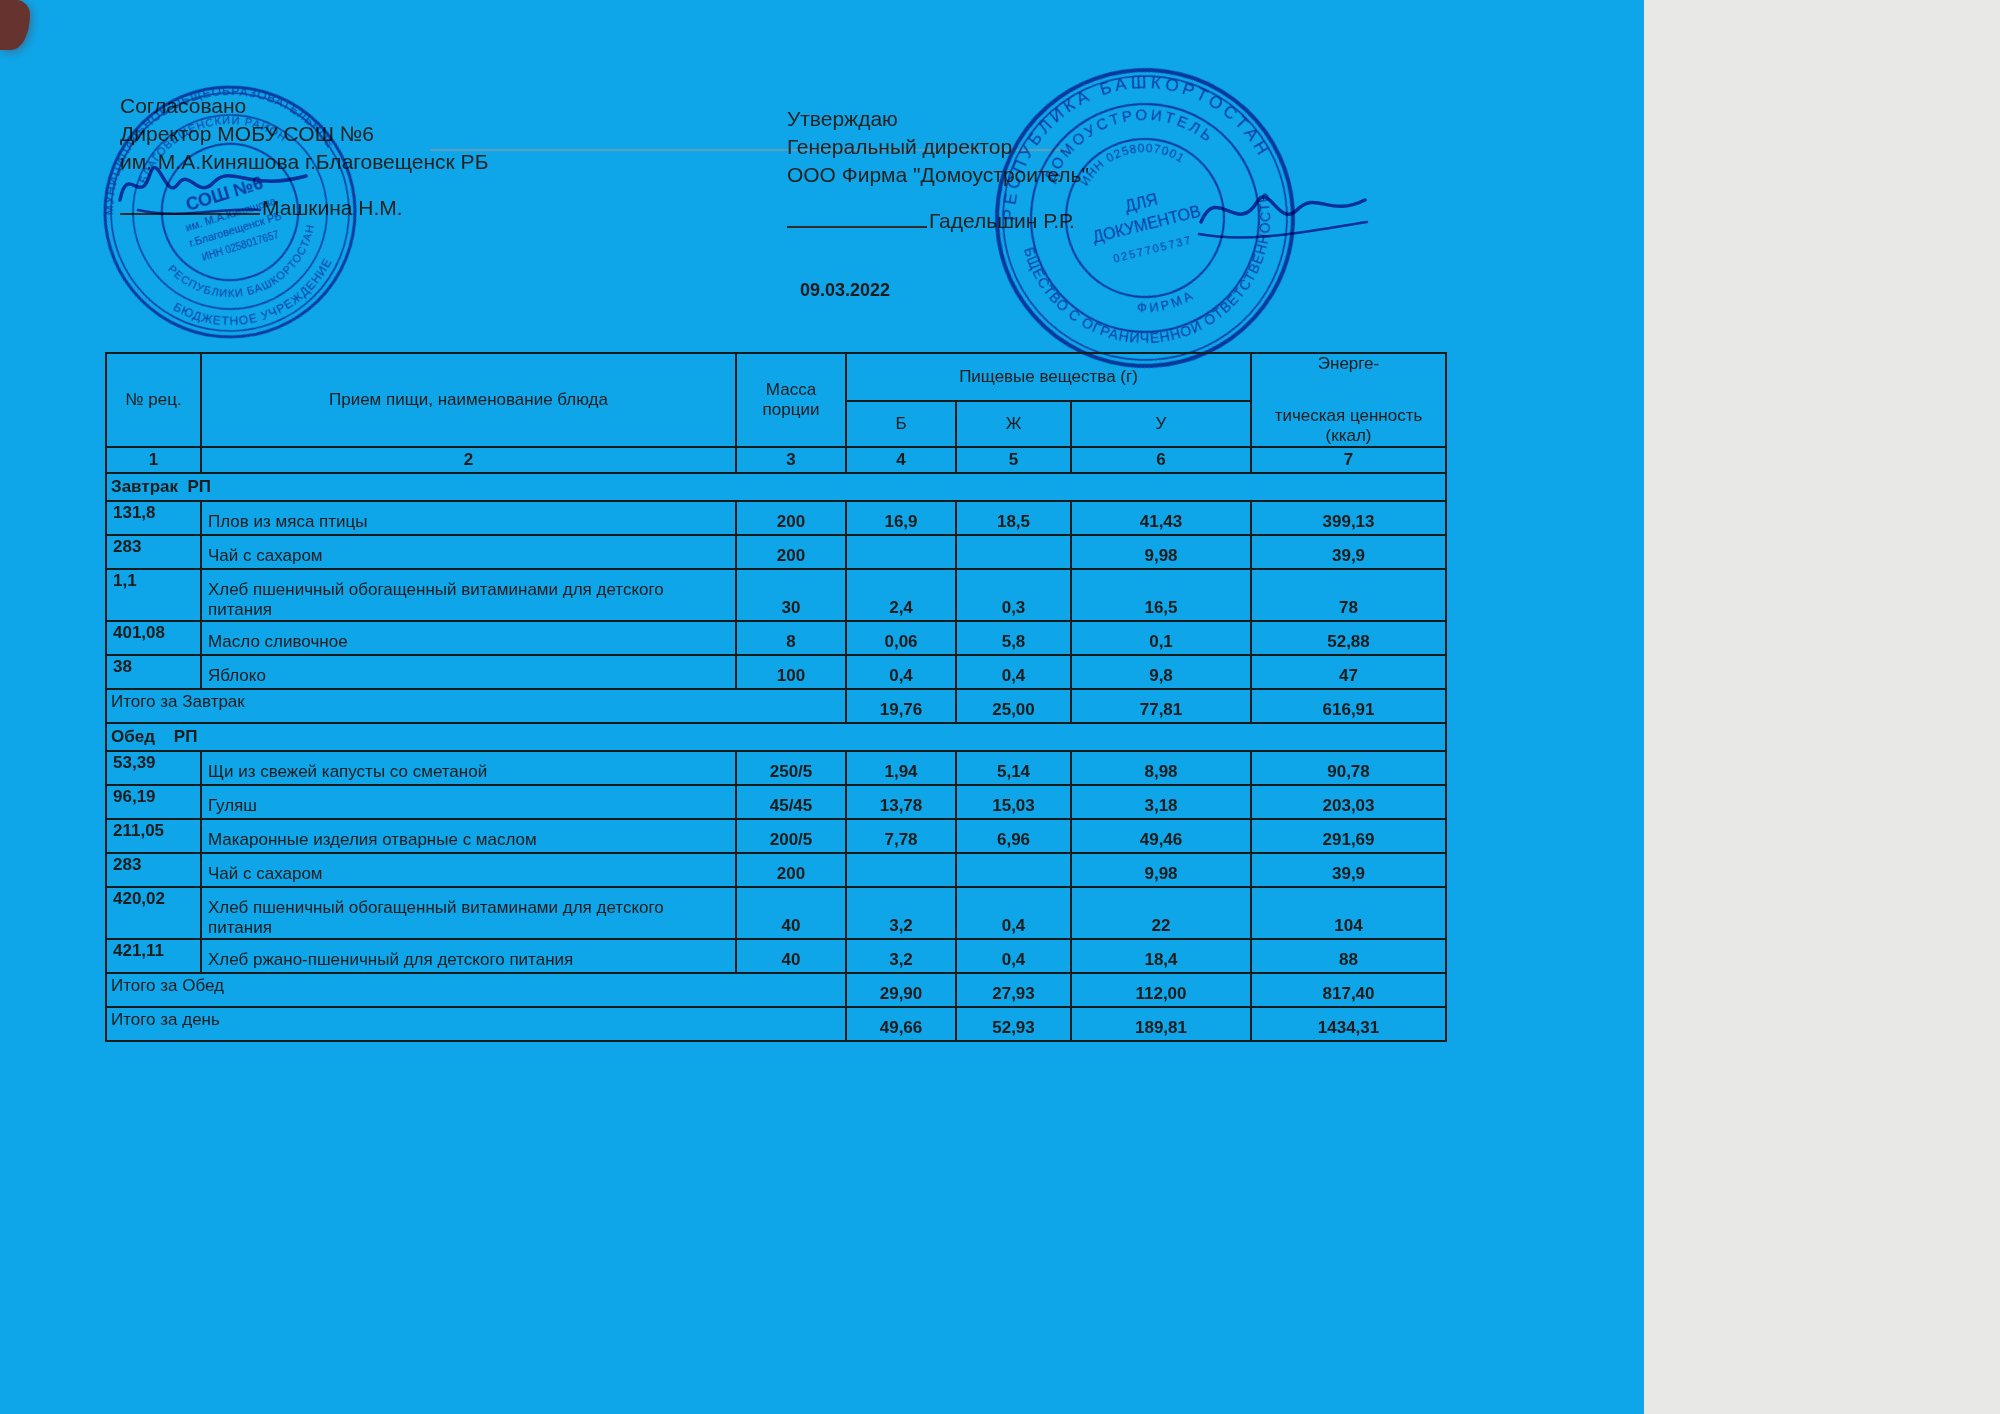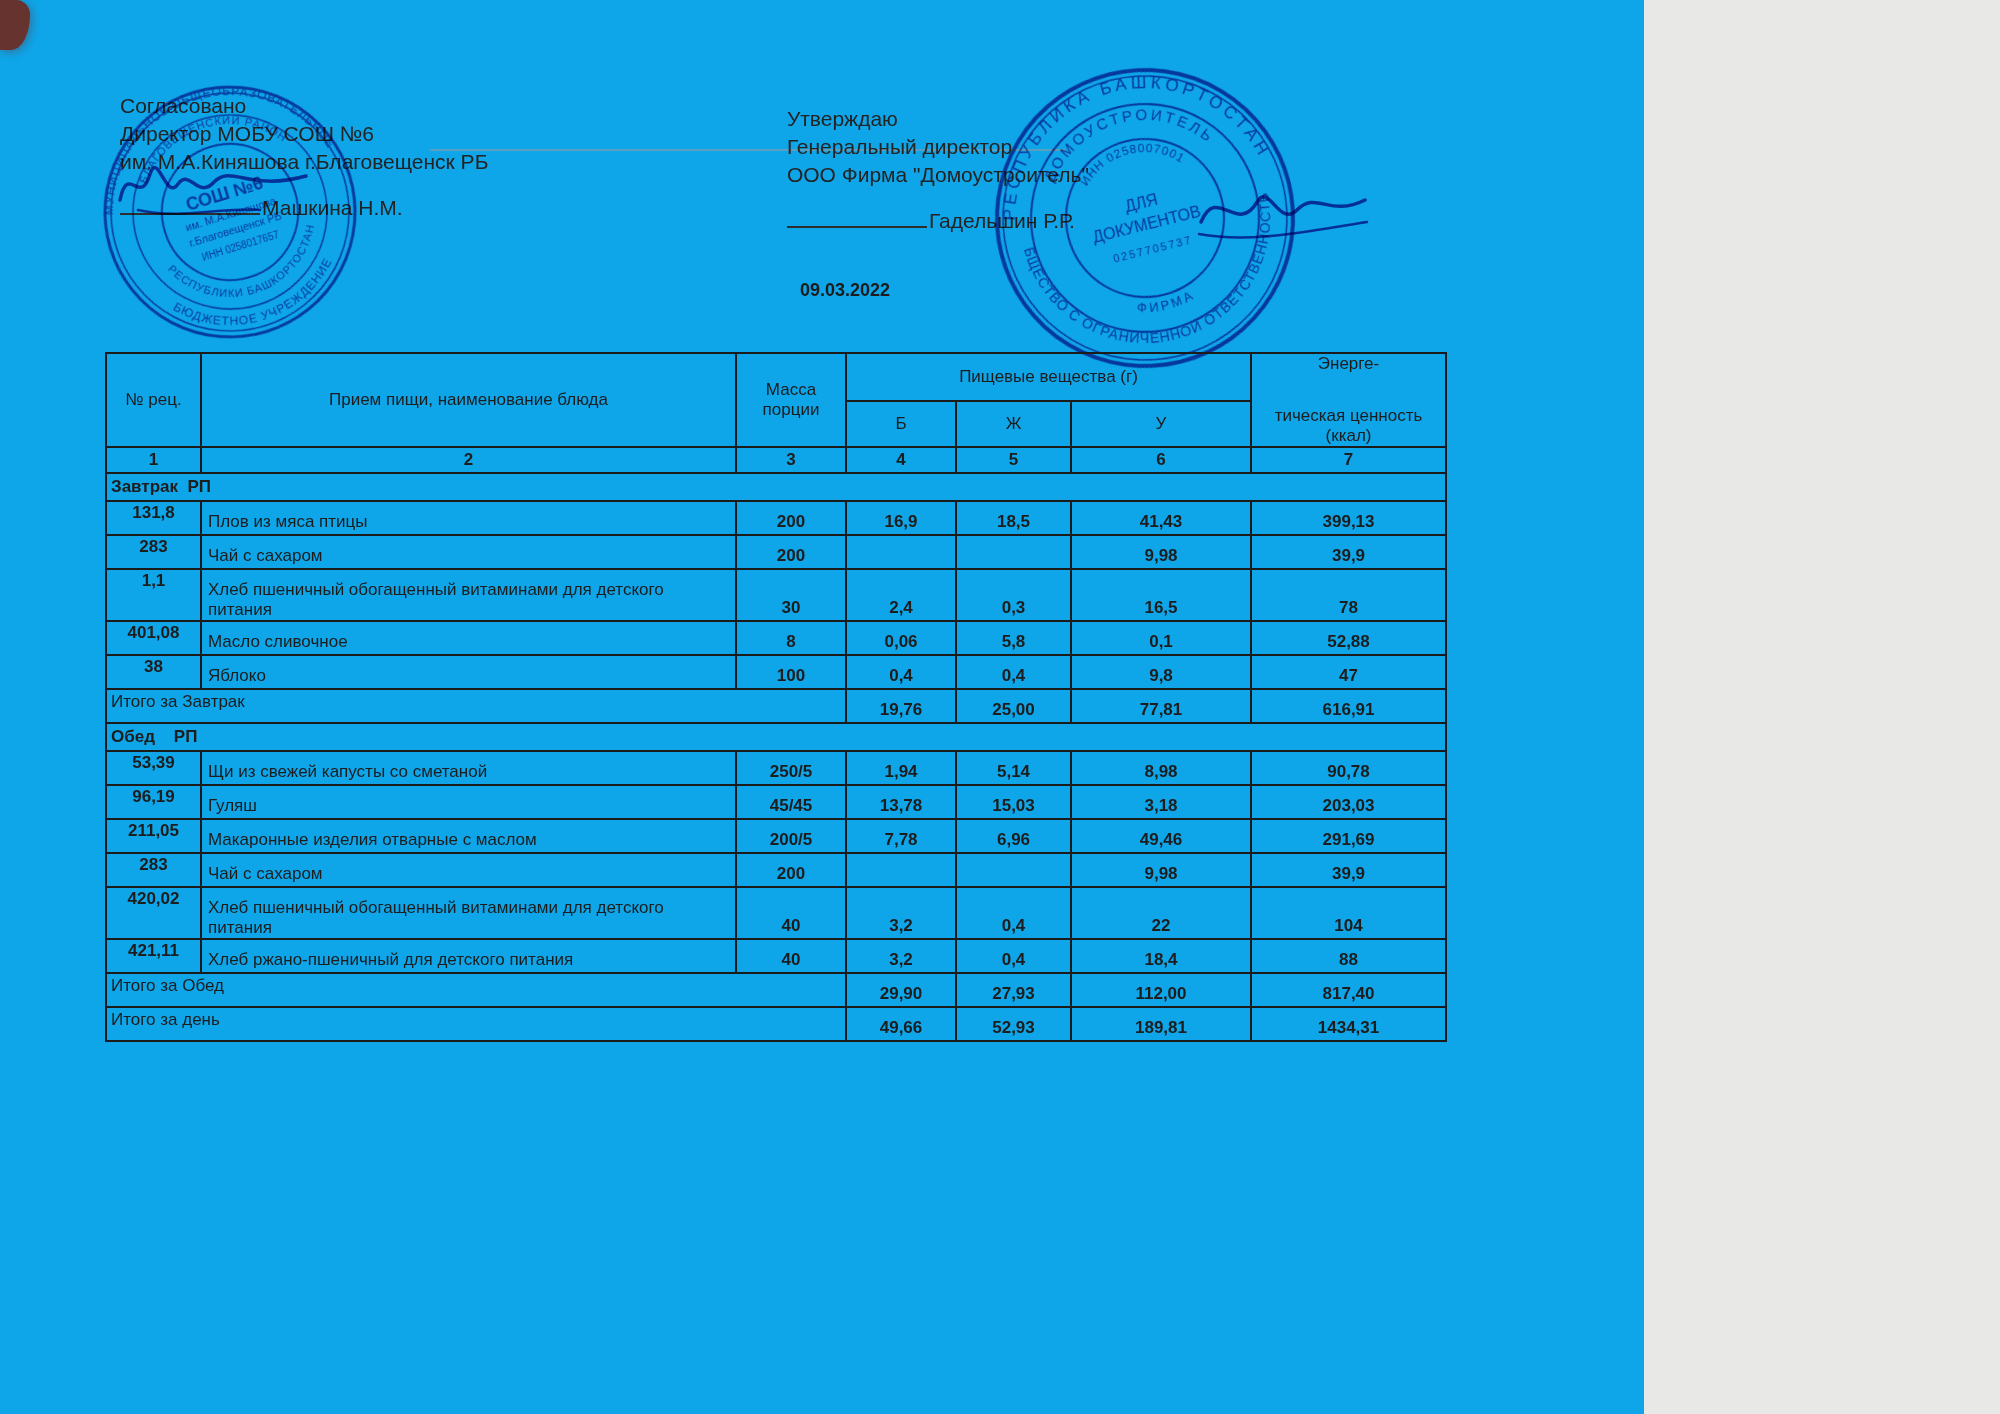--- a/index.html
+++ b/index.html
@@ -57,21 +57,21 @@
   .menu tr.hdr1 th { height:46px; }
   .menu tr.hdr2 th { height:44px; }
   .menu .energy-cell div { display:block; }
   .menu .energy-cell .e1 { margin-bottom:32px; }
   .menu tr.colnums th { height:26px; font-weight:700; }
   .menu tr.section-row td {
     height:28px; font-weight:700; text-align:left; white-space:pre;
     vertical-align:middle; padding-left:4px;
   }
   .menu tr.dish-row { height:34px; }
-  .menu td.c-num  { vertical-align:top; text-align:center; font-weight:700; padding-top:1px;border-radius:15px; }
+  .menu td.c-num  { vertical-align:top; font-weight:700; padding-top:1px;border-radius:15px; }
   .menu td.c-dish { vertical-align:top; text-align:left;  padding-top:10px; }
   .menu td.c-val  { vertical-align:bottom; text-align:center; font-weight:700; padding-bottom:2px; }
   .menu tr.total-row { height:34px; }
   .menu td.t-label { vertical-align:top; text-align:left; font-weight:400; padding-top:2px; padding-left:4px; }
 </style>
 </head>
 <body>
 
 <div class="page">
 

